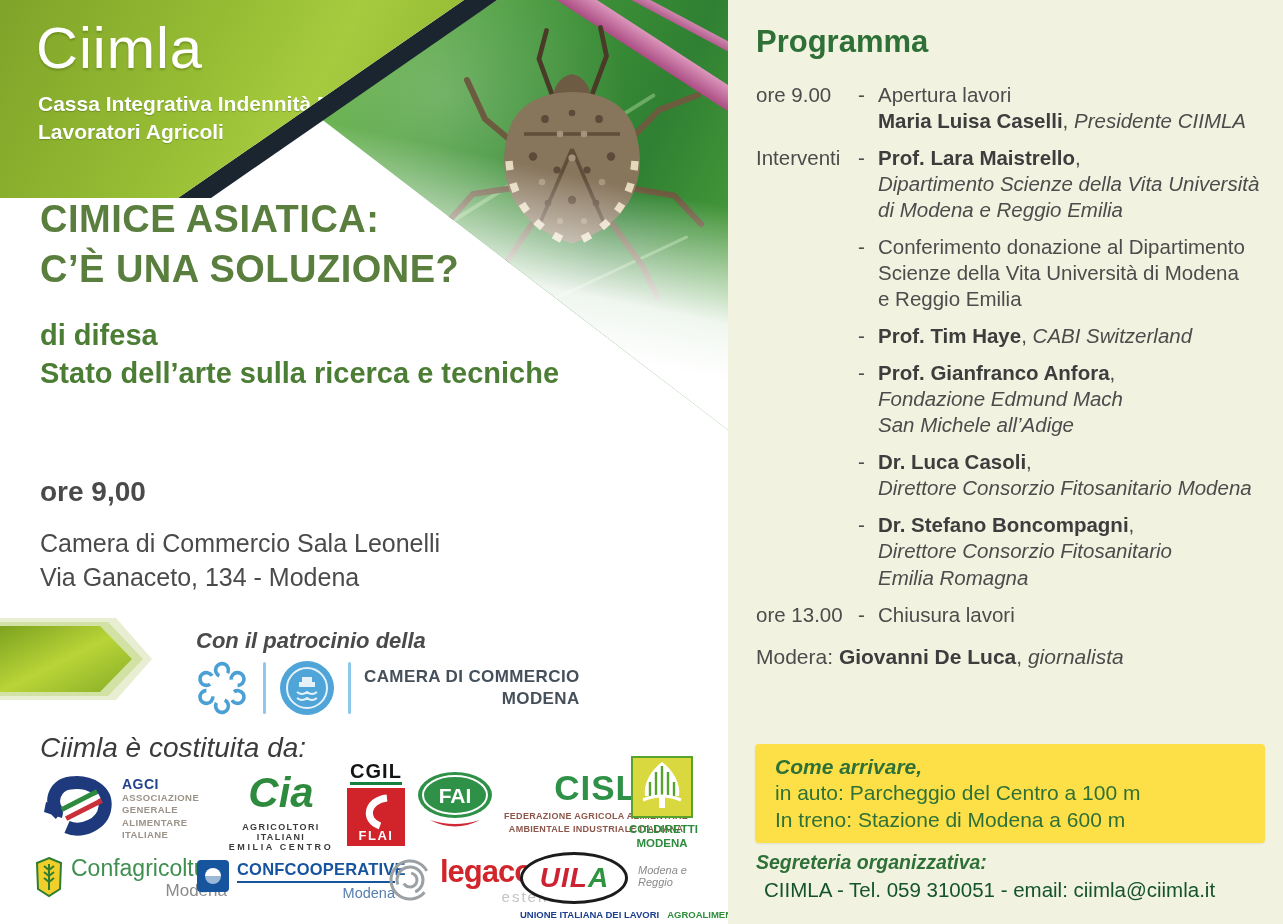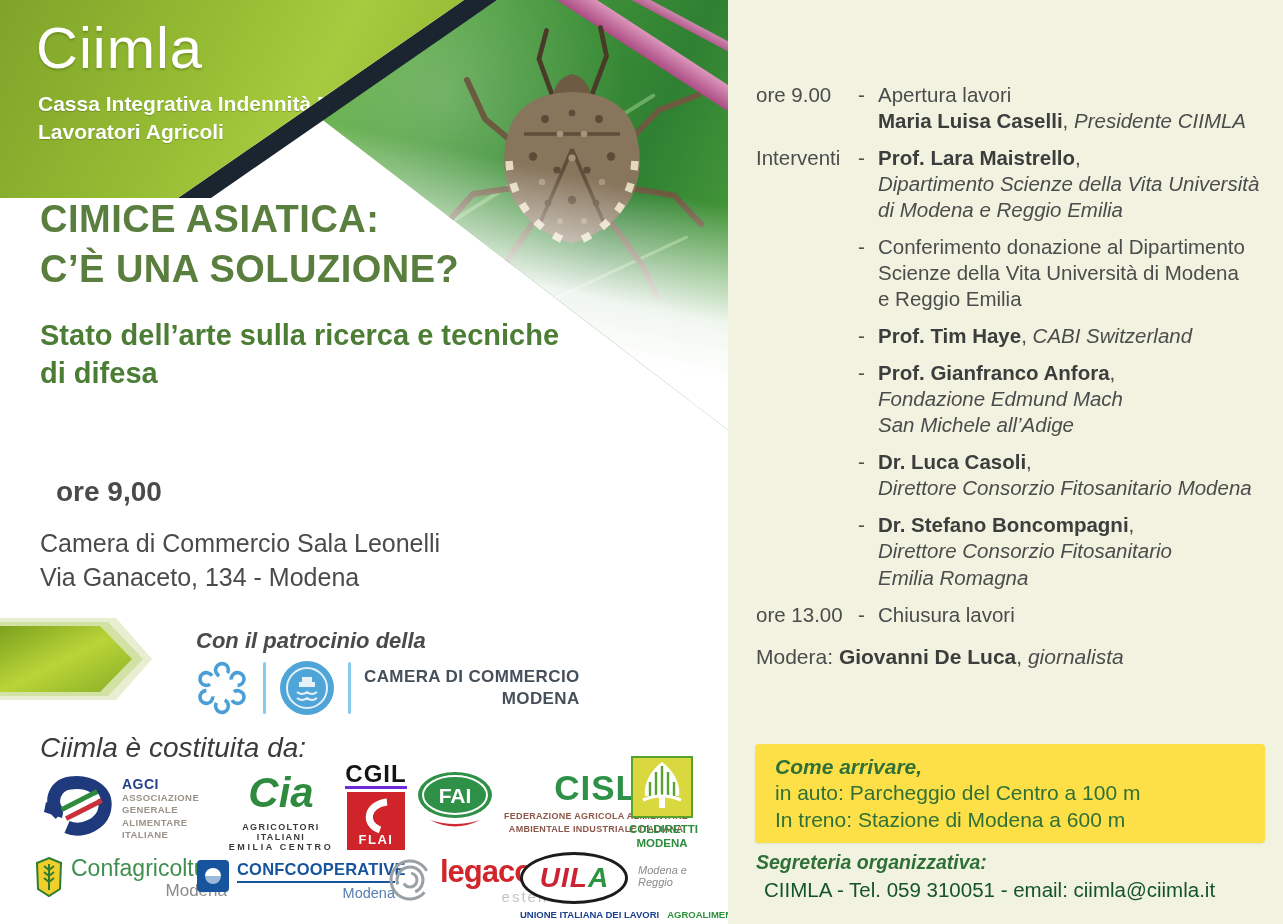--- a/index.html
+++ b/index.html
@@ -34,21 +34,21 @@
   .photo-fade{position:absolute;left:0;top:0;width:100%;height:100%;
     background:linear-gradient(192deg,rgba(255,255,255,0) 40%,rgba(255,255,255,.92) 63%,#ffffff 74%);}
   .bug{position:absolute;right:6px;top:14px;}
 
   
   .main-title{position:absolute;left:40px;top:194px;font-size:38px;font-weight:bold;
     color:#5a7e3e;line-height:1.32;letter-spacing:.5px;}
   .subtitle{position:absolute;left:40px;top:317px;font-size:29px;font-weight:bold;
     color:#4c7d35;line-height:1.3;}
   .date-line{position:absolute;left:40px;top:430px;font-size:35px;font-weight:bold;color:#4a4a4a;}
-  .time-line{position:absolute;left:40px;top:476px;font-size:28px;font-weight:bold;color:#4a4a4a;margin-left:16px;}
+  .time-line{position:absolute;left:40px;top:476px;font-size:28px;font-weight:bold;color:#4a4a4a;}
   .address{position:absolute;left:40px;top:526px;font-size:25px;color:#4a4a4a;line-height:1.36;}
 
   .arrow-deco{position:absolute;left:0;top:616px;}
 
   .patronage-label{position:absolute;left:196px;top:628px;font-size:22px;font-weight:bold;
     font-style:italic;color:#4a4a4a;}
   .patronage-row{position:absolute;left:194px;top:660px;display:flex;align-items:center;gap:13px;text-align:right;}
   .pat-divider{width:3px;height:52px;background:#8cc9ea;border-radius:2px;}
   .pat-caption{font-size:17px;font-weight:bold;color:#46505a;letter-spacing:.4px;line-height:1.3;}
 
@@ -61,22 +61,22 @@
   .agci-text{margin-left:8px;padding-top:4px;}
   .agci-abbr{font-size:14px;font-weight:bold;color:#23418c;letter-spacing:.5px;}
   .agci-line{font-size:9.5px;font-weight:bold;color:#9b9288;letter-spacing:.4px;line-height:1.3;}
 
   .cia{left:226px;top:772px;width:110px;text-align:center;}
   .cia-name{font-size:42px;font-weight:bold;font-style:italic;color:#2e8b3e;line-height:1;}
   .cia-cap1{margin-top:8px;font-size:9px;font-weight:bold;color:#3a3a3a;letter-spacing:1.4px;}
   .cia-cap2{font-size:9px;font-weight:bold;color:#3a3a3a;letter-spacing:2.6px;}
 
   .cgil{left:345px;top:761px;width:62px;text-align:center;}
-  .cgil-top{font-size:24px;font-weight:bold;color:#141414;letter-spacing:1px;
-    border-bottom:3px solid #6d28d9;display:inline-block;line-height:1.05;}
+  .cgil-top{font-size:20px;font-weight:bold;color:#141414;letter-spacing:1px;
+    border-bottom:3px solid #15803d;display:inline-block;line-height:1.05;}
   .cgil-box{position:relative;width:58px;height:58px;background:#d1232a;margin:3px auto 0;}
   .cgil-flai{position:absolute;left:0;right:0;bottom:3px;color:#fff;font-weight:bold;
     font-size:13px;letter-spacing:1.5px;}
 
   .fai{left:416px;top:770px;display:flex;}
   .fai-col{margin-left:10px;text-align:center;}
   .cisl-name{font-size:35px;font-weight:bold;color:#2e9147;line-height:1;letter-spacing:1px;}
   .fai-cap{font-size:9px;font-weight:bold;color:#8d564a;letter-spacing:.3px;line-height:1.45;margin-top:5px;}
 
   .coldiretti{left:629px;top:756px;width:66px;text-align:center;}
@@ -194,22 +194,22 @@
         <div>Lavoratori Agricoli</div>
       </div>
     </div>
   </div>
 
   <div class="main-title">
     <div>CIMICE ASIATICA:</div>
     <div>C’È UNA SOLUZIONE?</div>
   </div>
   <div class="subtitle">
+    <div>di difesa</div>
     <div>Stato dell’arte sulla ricerca e tecniche</div>
-    <div>di difesa</div>
   </div>
   <div class="time-line">ore 9,00</div>
   <div class="address">
     <div>Camera di Commercio Sala Leonelli</div>
     <div>Via Ganaceto, 134 - Modena</div>
   </div>
 
   <svg class="arrow-deco" width="152" height="86" viewBox="0 0 152 86">
     <defs>
       <linearGradient id="ag" x1="0" y1="0" x2="1" y2="1">
@@ -366,20 +366,21 @@
       <span class="uila-red">UIL</span>
         <span class="uila-green">A</span>
     </div>
     <div class="uila-region">Modena e Reggio</div>
     <div class="uila-cap">
       <span class="c1">UNIONE ITALIANA DEI LAVORI</span><span class="c2">AGROALIMENTARI</span>
     </div>
   </div>
 
   <div class="right-panel">
+    <div class="programma">Programma</div>
     <div class="prog-rows">
         <div class="prog-row">
           <div class="prog-label">ore 9.00</div>
           <div class="prog-entries">
             <div class="prog-entry">
               <span class="dash">-</span>
               <div><span class="s-p">Apertura lavori</span></div>
               <div><span class="s-b">Maria Luisa Caselli</span><span class="s-p">, </span><span class="s-i">Presidente CIIMLA</span></div>
             </div>
           </div>

